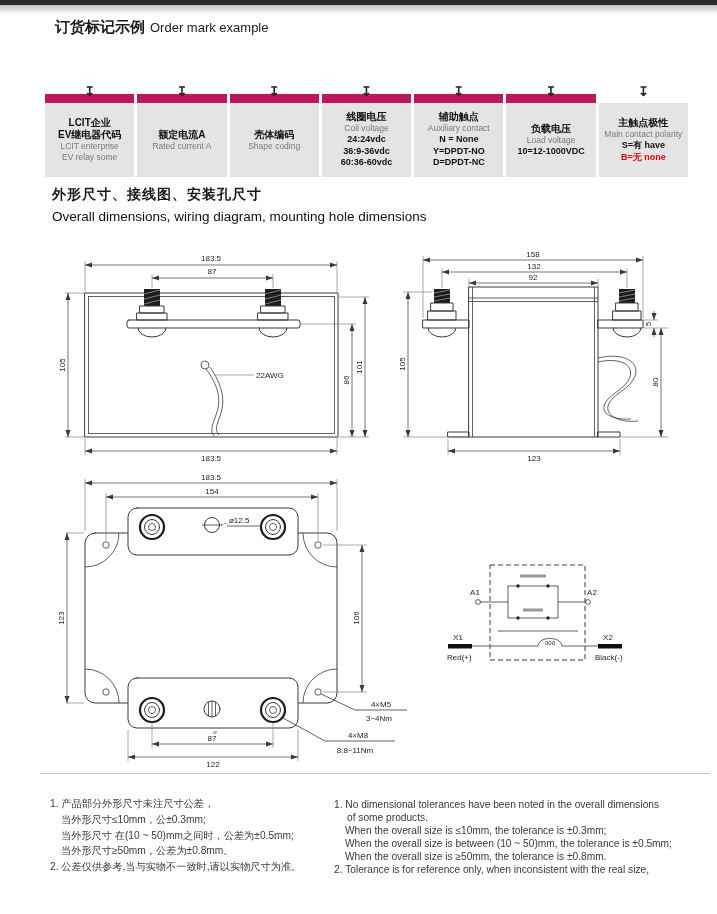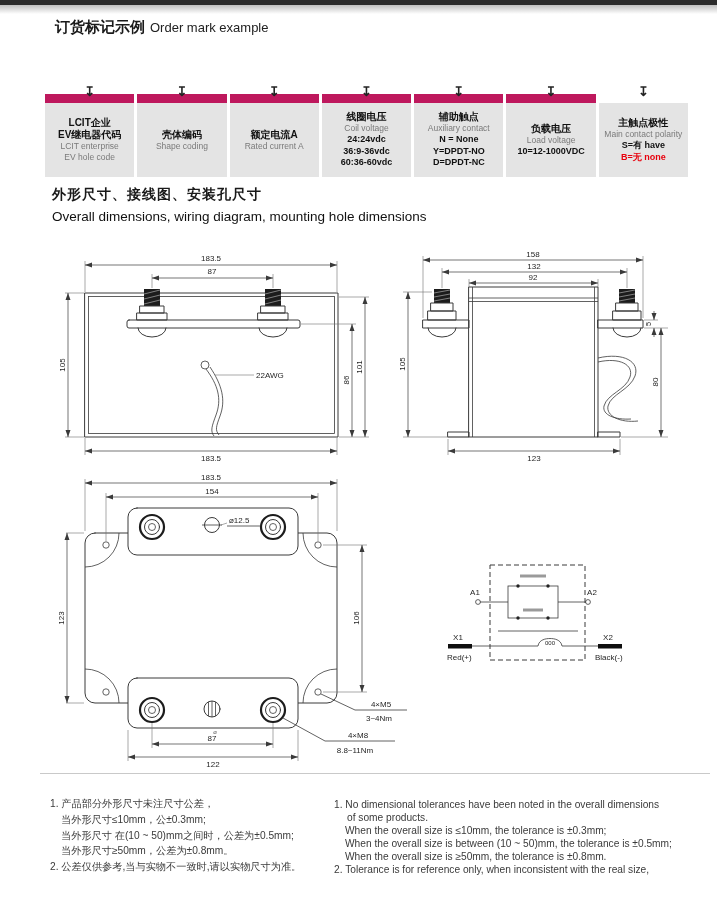--- a/index.html
+++ b/index.html
@@ -68,29 +68,29 @@
   <div class="arrow">↧</div>
   <div class="arrow">↧</div>
   <div class="arrow">↧</div>
 </div>
 
 <div class="abs desc-row">
   <div class="desc-box">
     <div class="zh">LCIT企业</div>
     <div class="zh">EV继电器代码</div>
     <div class="en">LCIT enterprise</div>
-    <div class="en">EV hole code</div>
+    <div class="en">EV relay some</div>
+  </div>
+  <div class="desc-box">
+    <div class="zh">额定电流A</div>
+    <div class="en">Rated current A</div>
   </div>
   <div class="desc-box">
     <div class="zh">壳体编码</div>
     <div class="en">Shape coding</div>
-  </div>
-  <div class="desc-box">
-    <div class="zh">额定电流A</div>
-    <div class="en">Rated current A</div>
   </div>
   <div class="desc-box">
     <div class="zh">线圈电压</div>
     <div class="en">Coil voltage</div>
     <div class="val">24:24vdc</div>
     <div class="val">36:9-36vdc</div>
     <div class="val">60:36-60vdc</div>
   </div>
   <div class="desc-box">
     <div class="zh">辅助触点</div>

